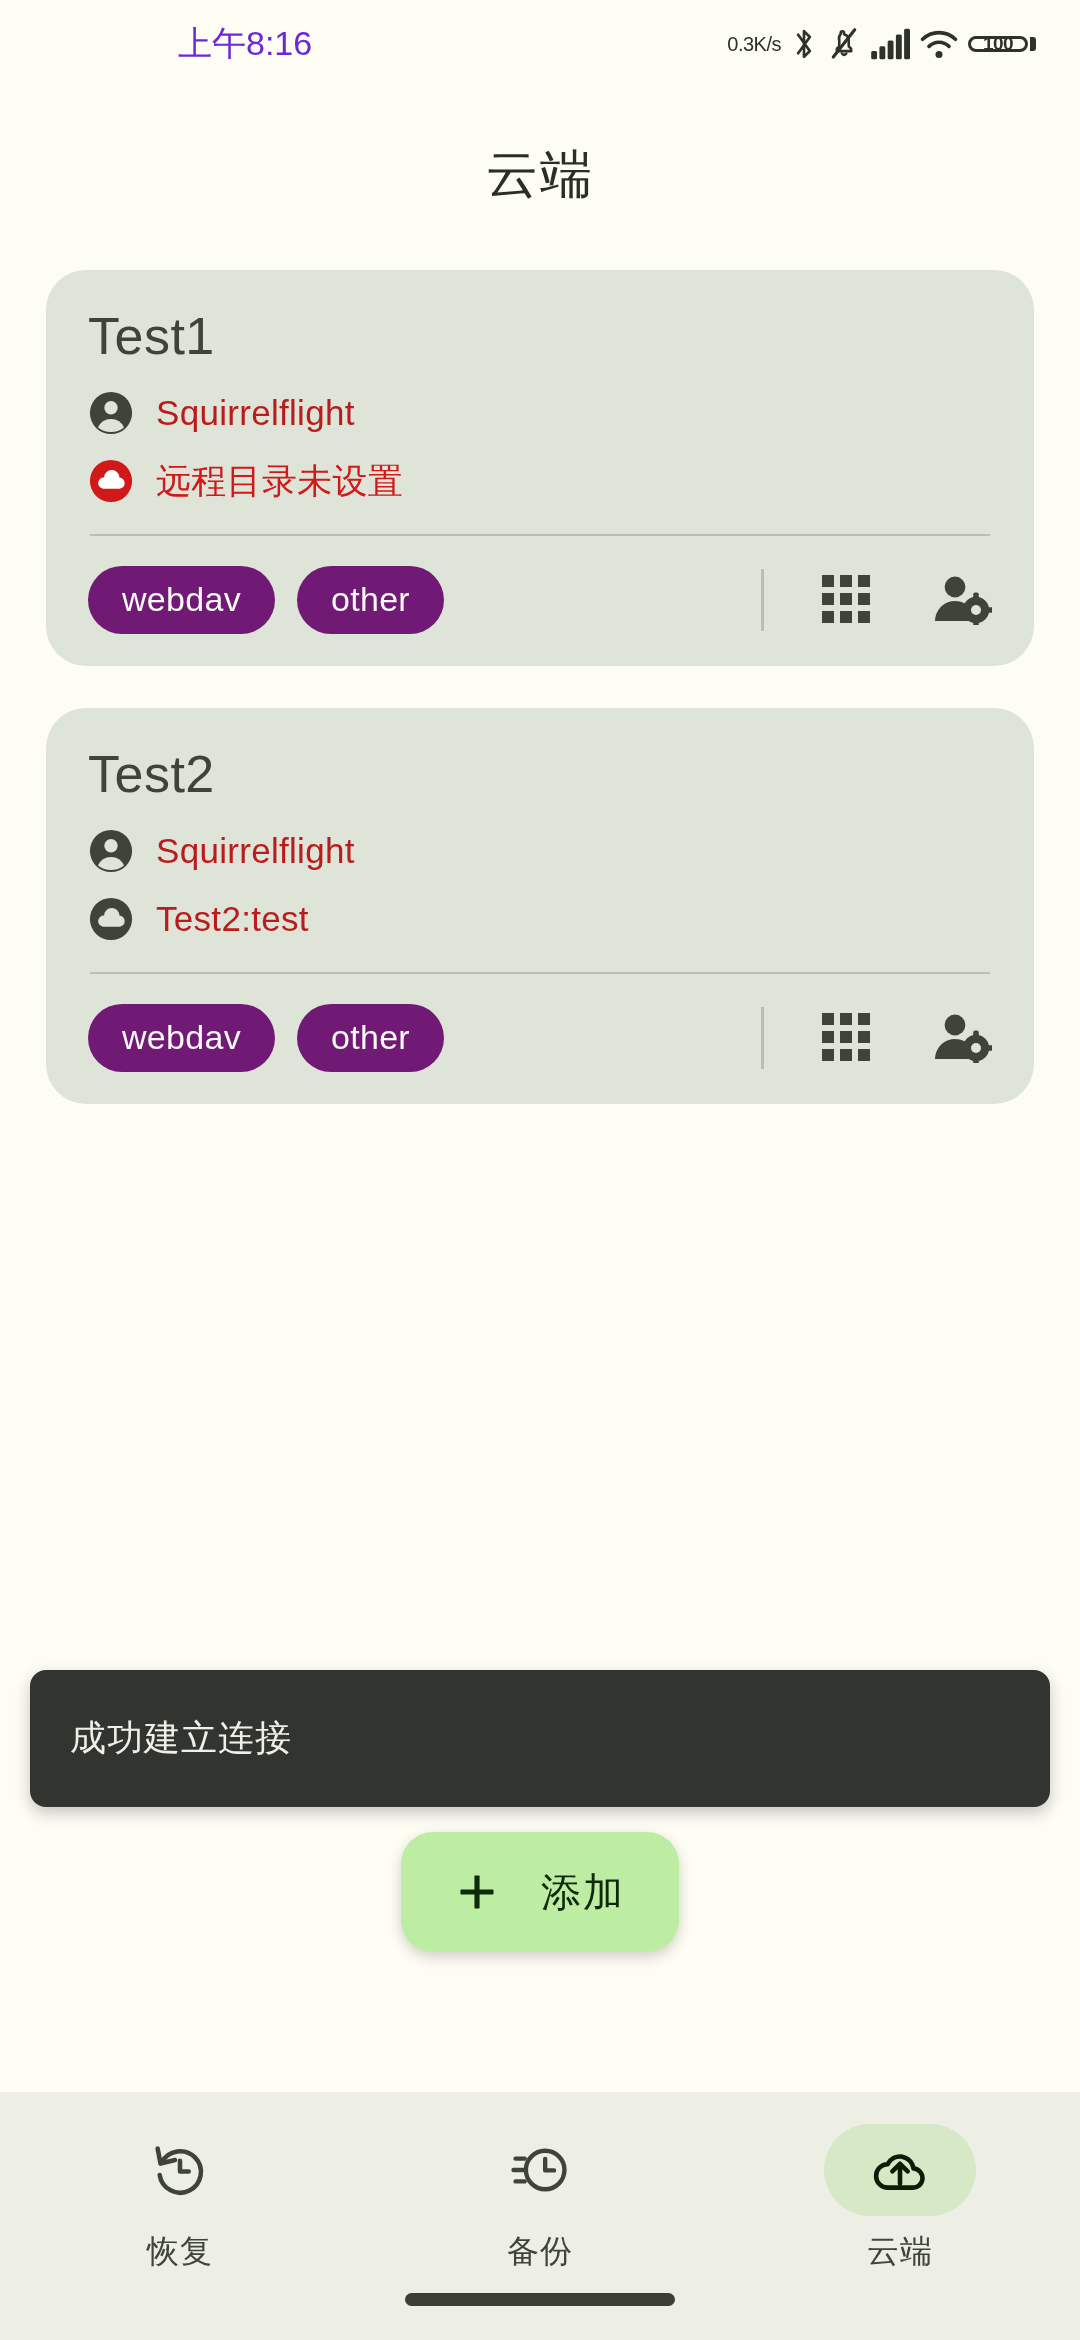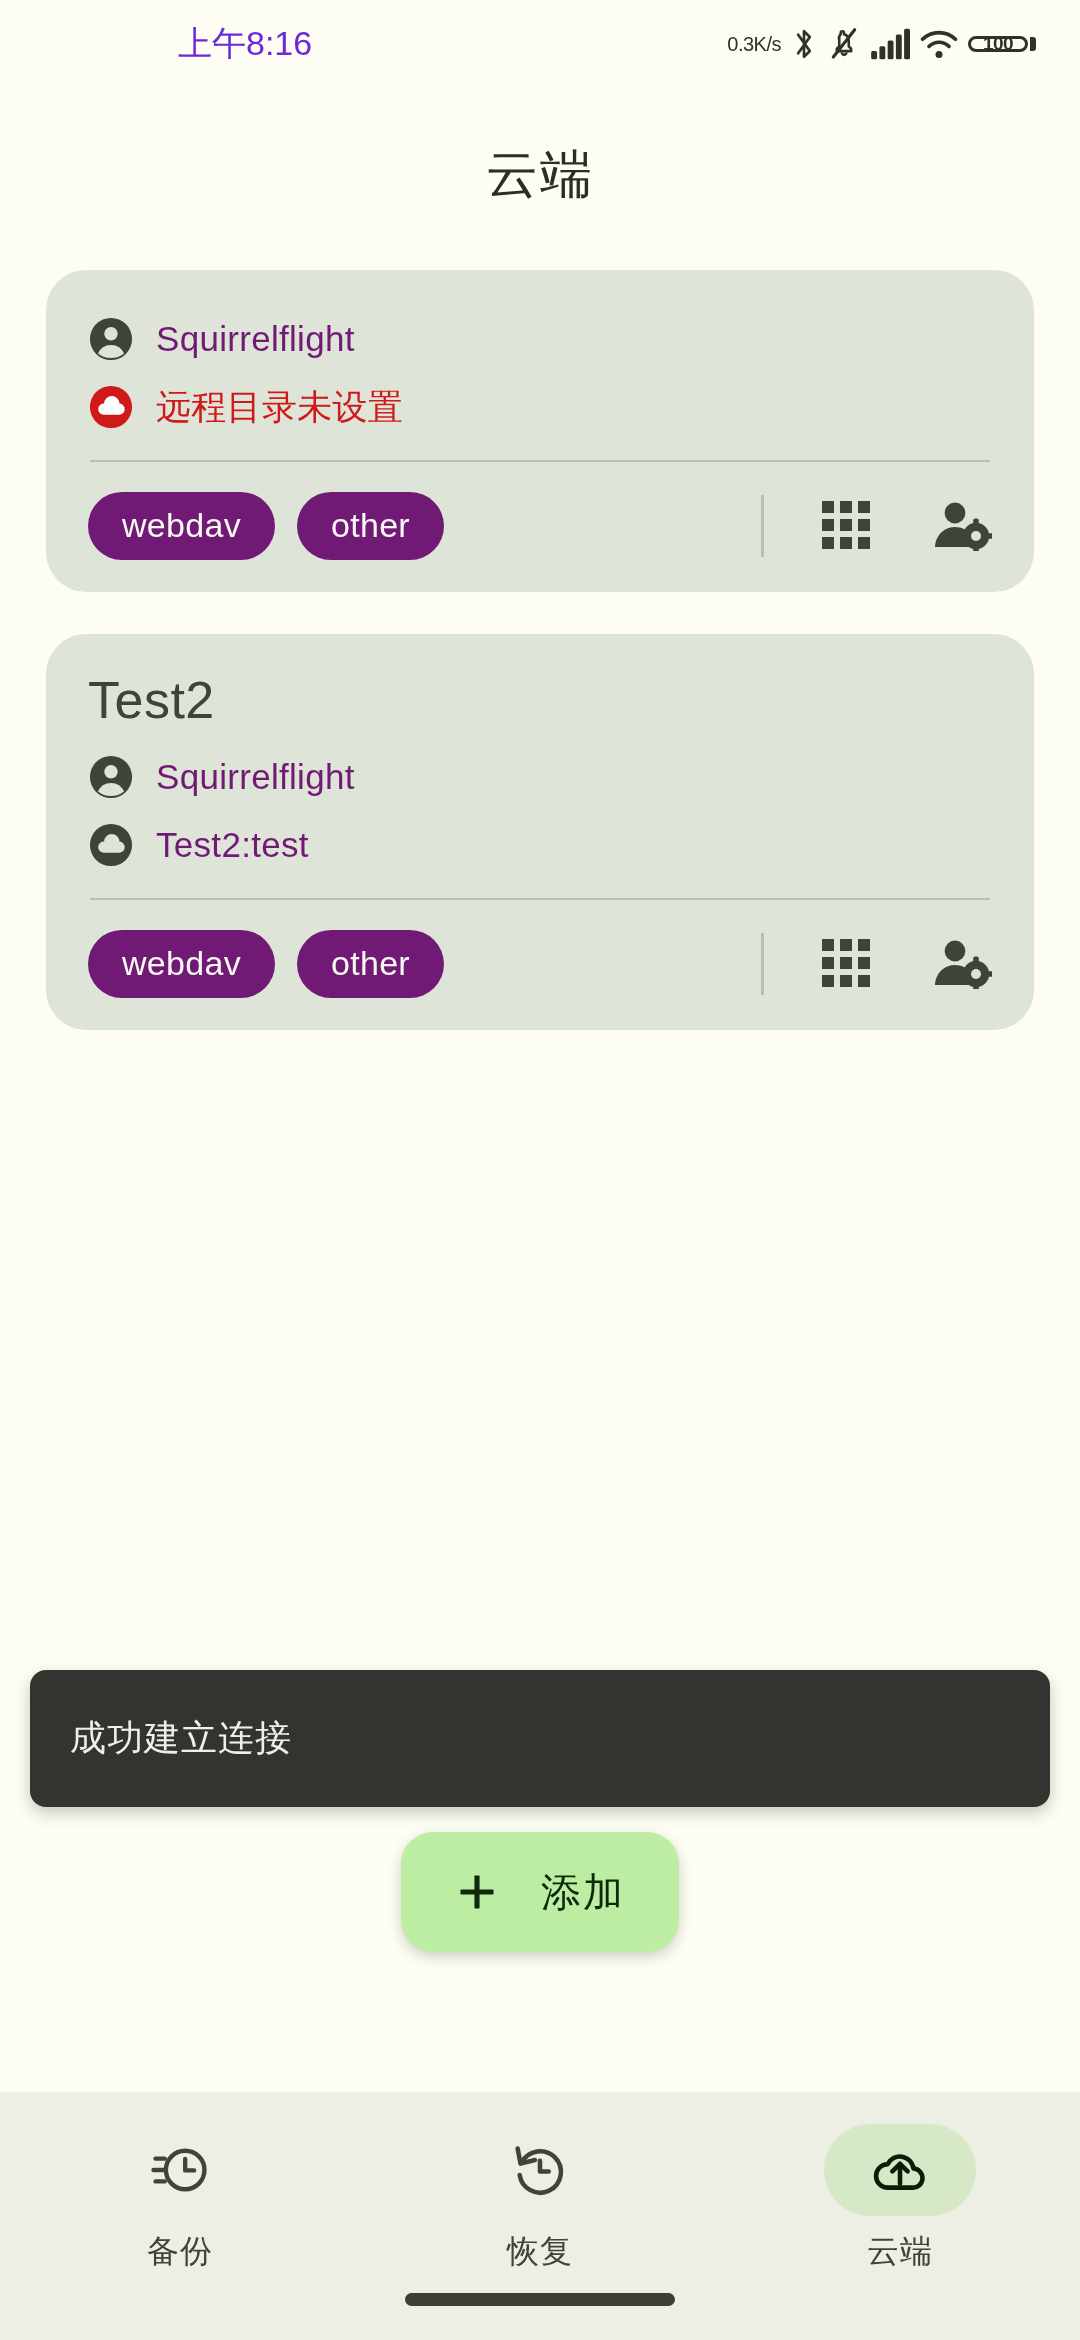--- a/index.html
+++ b/index.html
@@ -101,21 +101,21 @@
   }
   .card-row {
     display: flex;
     align-items: center;
     gap: 22px;
     margin-bottom: 10px;
     min-height: 58px;
   }
   .card-row-text {
     font-size: 35px;
-    color: #701a75;
+    color: #b91c1c;
     letter-spacing: 0.3px;
   }
   .card-row.error .card-row-text { color: #D01919; }
 
   .row-icon { flex: 0 0 auto; display: block; }
 
   .card-divider {
     height: 2px;
     background: #B9BFB1;
     margin: 24px 2px 0 2px;
@@ -286,20 +286,21 @@
       <span class="battery-nub"></span>
     </span>
   </div>
 </div>
 
 <div class="page-title">云端</div>
 
 <div class="content">
 
   <div class="card">
+    <div class="card-title">Test1</div>
 
     <div class="card-row">
       <svg class="row-icon" width="46" height="46" viewBox="0 0 24 24">
         <circle cx="12" cy="12" r="11" fill="#3E4439"></circle>
         <circle cx="12" cy="9.3" r="3.5" fill="#DFE4D8"></circle>
         <path d="M5.2 19.6 a7.4 7.4 0 0 1 13.6 0 A11 11 0 0 1 5.2 19.6 z" fill="#DFE4D8"></path>
       </svg>
       <span class="card-row-text">Squirrelflight</span>
     </div>
 
@@ -421,39 +422,39 @@
     <rect x="3" y="10.6" width="18" height="2.8" rx="0.4" fill="#0F2A0B"></rect>
   </svg>
   <span class="fab-label">添加</span>
 </button>
 
 <div class="bottom-nav">
 
   <button class="nav-item">
     <span class="nav-icon-wrap">
       <svg width="58" height="58" viewBox="0 0 28 28">
+        <path d="M5.2 10.4 A10 10 0 1 1 4.2 16.4" fill="none" stroke="#3E4439" stroke-width="2.2" stroke-linecap="round"></path>
+        <path d="M3.2 3.6 L4.6 10.9 L11.6 9.2" fill="none" stroke="#3E4439" stroke-width="2.2" stroke-linecap="round" stroke-linejoin="round"></path>
+        <path d="M14 9.6 v5.1 h4.2" fill="none" stroke="#3E4439" stroke-width="2.2" stroke-linecap="round" stroke-linejoin="round"></path>
+      </svg>
+    </span>
+    <span class="nav-label">恢复</span>
+  </button>
+
+  <button class="nav-item">
+    <span class="nav-icon-wrap">
+      <svg width="58" height="58" viewBox="0 0 28 28">
         <circle cx="16.5" cy="14" r="9.3" fill="none" stroke="#3E4439" stroke-width="2.1"></circle>
         <path d="M16.5 8.6 v5.6 h4.3" fill="none" stroke="#3E4439" stroke-width="2.1" stroke-linecap="round" stroke-linejoin="round"></path>
         <line x1="2.2" y1="8.5" x2="6.6" y2="8.5" stroke="#3E4439" stroke-width="2.1" stroke-linecap="round"></line>
         <line x1="1.2" y1="14" x2="6.0" y2="14" stroke="#3E4439" stroke-width="2.1" stroke-linecap="round"></line>
         <line x1="2.2" y1="19.5" x2="6.6" y2="19.5" stroke="#3E4439" stroke-width="2.1" stroke-linecap="round"></line>
       </svg>
     </span>
     <span class="nav-label">备份</span>
-  </button>
-
-  <button class="nav-item">
-    <span class="nav-icon-wrap">
-      <svg width="58" height="58" viewBox="0 0 28 28">
-        <path d="M5.2 10.4 A10 10 0 1 1 4.2 16.4" fill="none" stroke="#3E4439" stroke-width="2.2" stroke-linecap="round"></path>
-        <path d="M3.2 3.6 L4.6 10.9 L11.6 9.2" fill="none" stroke="#3E4439" stroke-width="2.2" stroke-linecap="round" stroke-linejoin="round"></path>
-        <path d="M14 9.6 v5.1 h4.2" fill="none" stroke="#3E4439" stroke-width="2.2" stroke-linecap="round" stroke-linejoin="round"></path>
-      </svg>
-    </span>
-    <span class="nav-label">恢复</span>
   </button>
 
   <button class="nav-item active">
     <span class="nav-icon-wrap">
       <svg width="58" height="58" viewBox="0 0 28 28">
         <path d="M8.2 22.5 h11.8 a4.6 4.6 0 0 0 0.5 -9.2 A6.6 6.6 0 0 0 8.0 11.2 A4.8 4.8 0 0 0 8.2 22.5 z" fill="none" stroke="#0C1D07" stroke-width="2.2" stroke-linejoin="round"></path>
         <line x1="14" y1="20.6" x2="14" y2="11.4" stroke="#0C1D07" stroke-width="2.2" stroke-linecap="round"></line>
         <path d="M10.3 14.7 L14 11.0 L17.7 14.7" fill="none" stroke="#0C1D07" stroke-width="2.2" stroke-linecap="round" stroke-linejoin="round"></path>
       </svg>
     </span>

